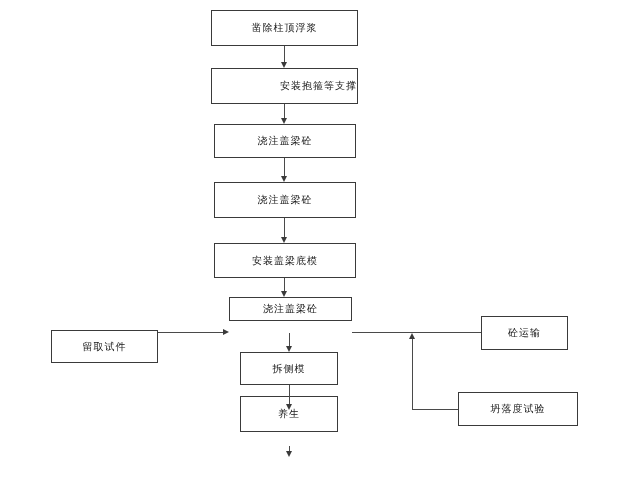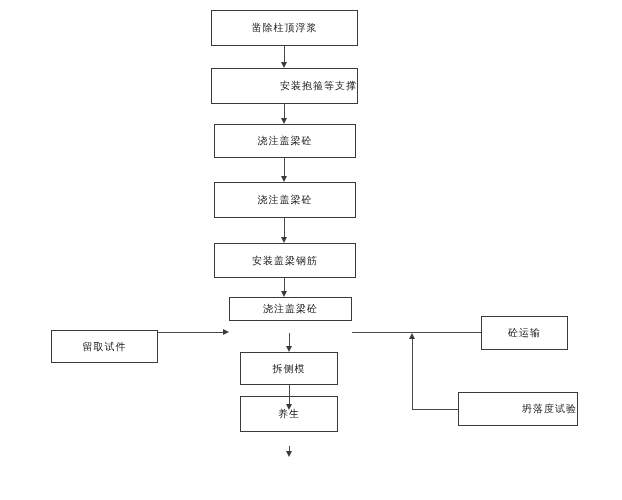--- a/index.html
+++ b/index.html
@@ -86,40 +86,40 @@
 
   <div class="node" style="left:214px; top:124px; width:142px; height:34px;">
     <span>浇注盖梁砼</span>
   </div>
 
   <div class="node" style="left:214px; top:182px; width:142px; height:36px;">
     <span>浇注盖梁砼</span>
   </div>
 
   <div class="node" style="left:214px; top:243px; width:142px; height:35px;">
-    <span>安装盖梁钢筋</span>
+    <span>安装盖梁底模</span>
   </div>
 
   <div class="node" style="left:229px; top:297px; width:123px; height:24px;">
     <span>浇注盖梁砼</span>
   </div>
 
   <div class="node" style="left:51px; top:330px; width:107px; height:33px;">
     <span>留取试件</span>
   </div>
 
   <div class="node" style="left:481px; top:316px; width:87px; height:34px;">
     <span>砼运输</span>
   </div>
 
   <div class="node" style="left:240px; top:352px; width:98px; height:33px;text-align:center;">
     <span>拆侧模</span>
   </div>
 
-  <div class="node" style="left:458px; top:392px; width:120px; height:34px;justify-content:flex-end;">
+  <div class="node" style="left:458px; top:392px; width:120px; height:34px;">
     <span>坍落度试验</span>
   </div>
 
   <div class="node" style="left:240px; top:396px; width:98px; height:36px;">
     <span>养生</span>
   </div>
 
 
   <div class="vline" style="left:284px; top:46px; height:16px;"></div>
   <div class="arrow-down" style="left:280.5px; top:62px;"></div>

